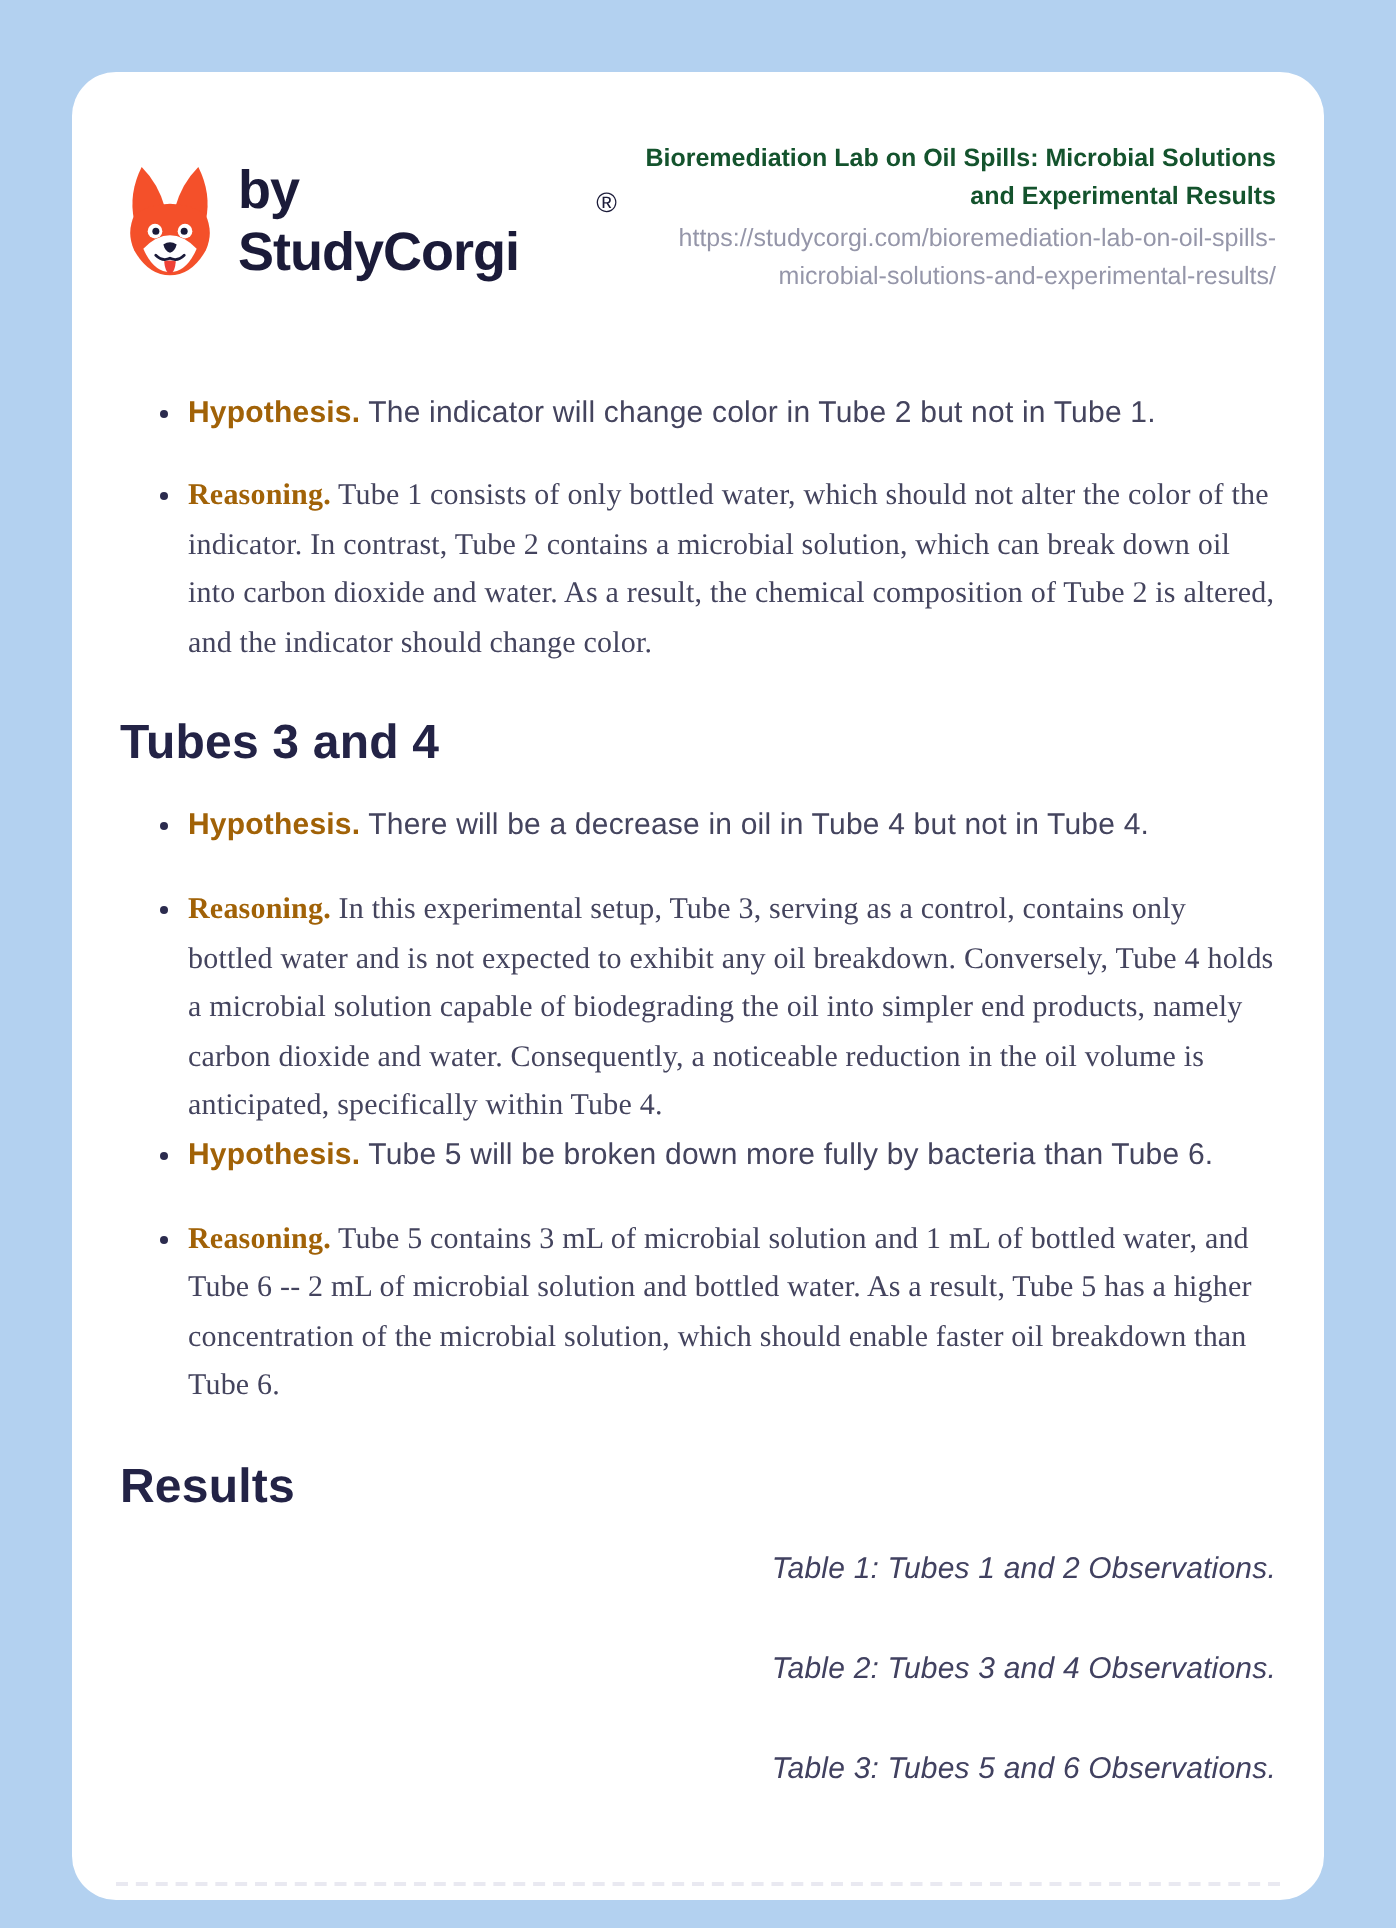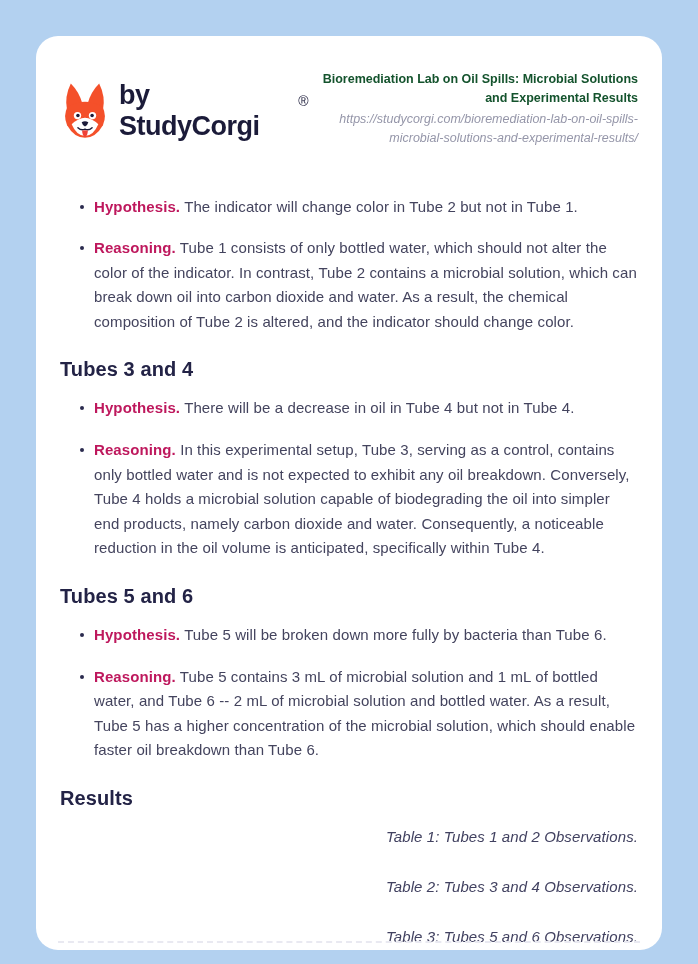--- a/index.html
+++ b/index.html
@@ -57,55 +57,54 @@
     font-weight: bold;
     color: #14532d;
     line-height: 1.55;
   }
   .meta .url {
     font-size: 12.5px;
     color: #9596a9;
     line-height: 1.55;
     margin-top: 1px;
     overflow-wrap: anywhere;
-    font-style: italic;
   }
   
   .content { margin-top: 46px; }
   ul.blist {
     list-style: none;
     margin: 0;
     padding: 0;
   }
   ul.blist li {
     position: relative;
     padding-left: 34px;
     font-size: 15px;
     line-height: 24.6px;
     color: #44445e;
     letter-spacing: 0.1px;
     margin-bottom: 17px;
   }
-  ul.blist li:last-child { margin-bottom: 0; }
+  ul.blist li:last-child { margin-bottom: 0; font-family: Liberation Serif, serif; }
   ul.blist li::before {
     content: "";
     position: absolute;
     left: 20px;
     top: 10px;
     width: 4px;
     height: 4px;
     border-radius: 50%;
     background: #2b2b4e;
   }
   .lead {
     font-weight: bold;
-    color: #be185d;
+    color: #a16207;
   }
   h2.sec {
-    font-size: 20px;
+    font-size: 24px;
     font-weight: bold;
     color: #232346;
     margin: 24px 0 15px 0;
     letter-spacing: 0.1px;
   }
   p.caption {
     font-size: 15px;
     font-style: italic;
     color: #414160;
     letter-spacing: 0.1px;
@@ -158,21 +157,20 @@
       <li><span class="lead">Hypothesis.</span> <span>The indicator will change color in Tube 2 but not in Tube 1.</span></li>
       <li><span class="lead">Reasoning.</span> <span>Tube 1 consists of only bottled water, which should not alter the color of the indicator. In contrast, Tube 2 contains a microbial solution, which can break down oil into carbon dioxide and water. As a result, the chemical composition of Tube 2 is altered, and the indicator should change color.</span></li>
     </ul>
 
     <h2 class="sec">Tubes 3 and 4</h2>
     <ul class="blist">
       <li><span class="lead">Hypothesis.</span> <span>There will be a decrease in oil in Tube 4 but not in Tube 4.</span></li>
       <li><span class="lead">Reasoning.</span> <span>In this experimental setup, Tube 3, serving as a control, contains only bottled water and is not expected to exhibit any oil breakdown. Conversely, Tube 4 holds a microbial solution capable of biodegrading the oil into simpler end products, namely carbon dioxide and water. Consequently, a noticeable reduction in the oil volume is anticipated, specifically within Tube 4.</span></li>
     </ul>
 
-    <h2 class="sec">Tubes 5 and 6</h2>
     <ul class="blist">
       <li><span class="lead">Hypothesis.</span> <span>Tube 5 will be broken down more fully by bacteria than Tube 6.</span></li>
       <li><span class="lead">Reasoning.</span> <span>Tube 5 contains 3 mL of microbial solution and 1 mL of bottled water, and Tube 6 -- 2 mL of microbial solution and bottled water. As a result, Tube 5 has a higher concentration of the microbial solution, which should enable faster oil breakdown than Tube 6.</span></li>
     </ul>
 
     <h2 class="sec">Results</h2>
     <p class="caption">Table 1: Tubes 1 and 2 Observations.</p>
     <p class="caption">Table 2: Tubes 3 and 4 Observations.</p>
     <p class="caption">Table 3: Tubes 5 and 6 Observations.</p>
 

